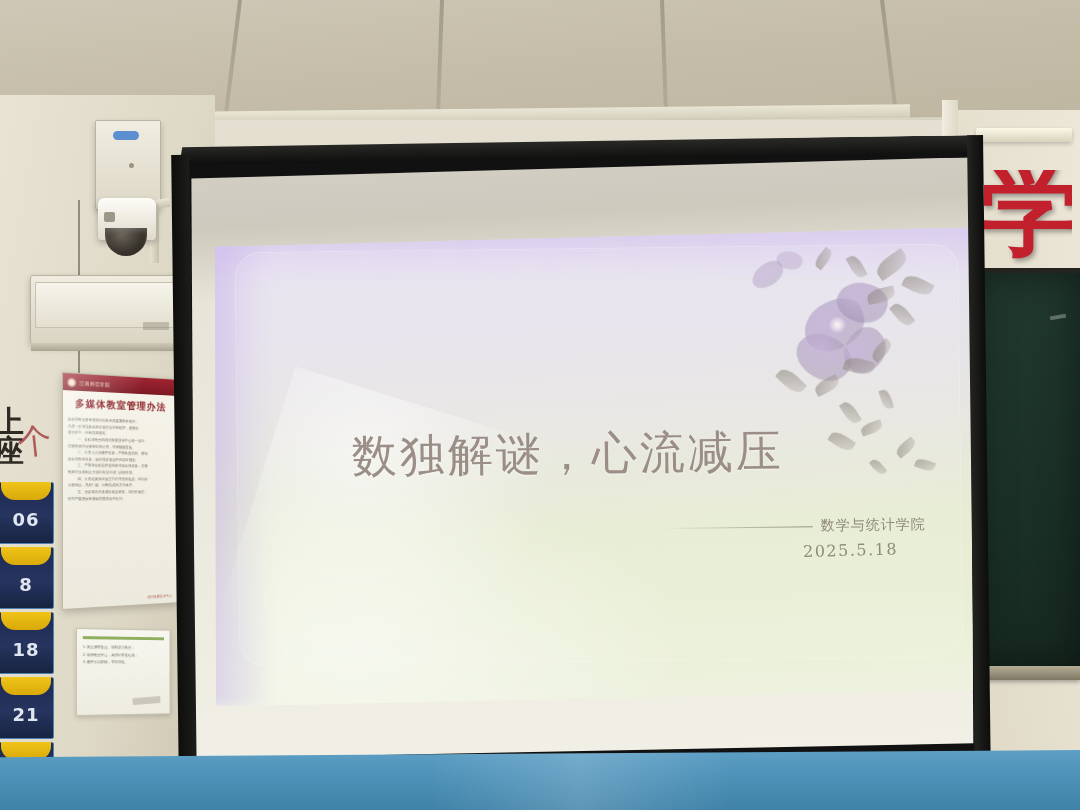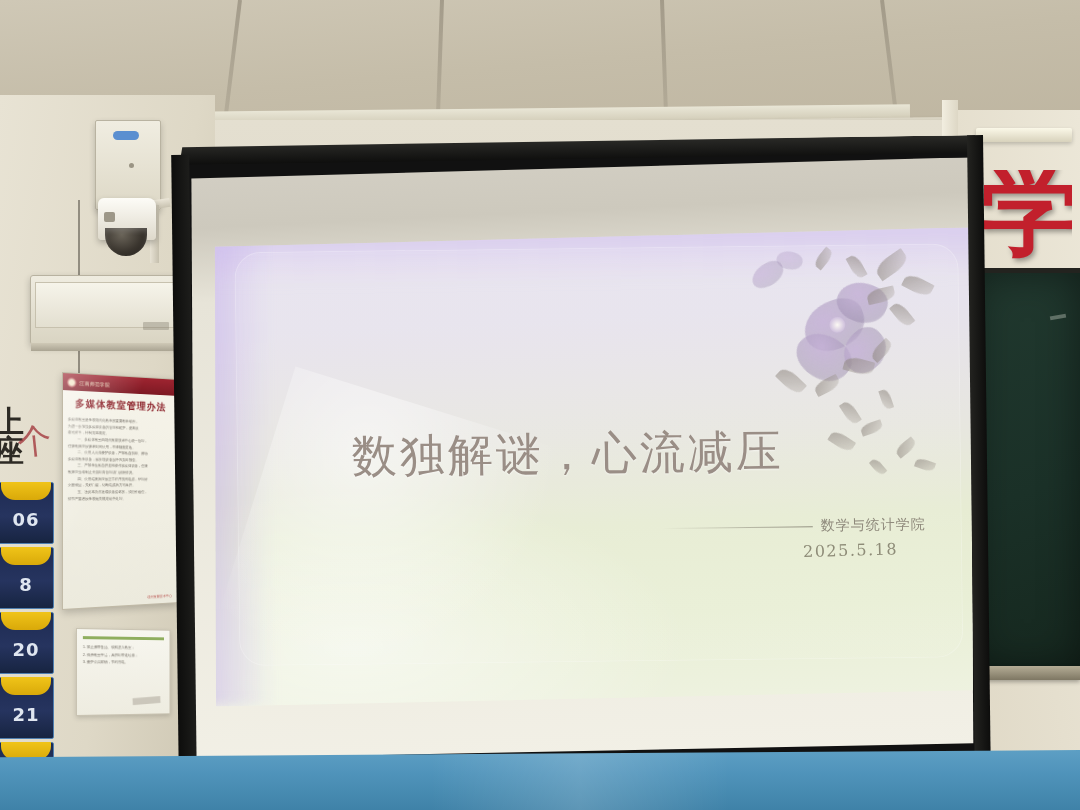--- a/index.html
+++ b/index.html
@@ -441,21 +441,21 @@
     <div class="pocket">
       <div class="pocket-flap"></div>
       <div class="pocket-num">06</div>
     </div>
     <div class="pocket">
       <div class="pocket-flap"></div>
       <div class="pocket-num">8</div>
     </div>
     <div class="pocket">
       <div class="pocket-flap"></div>
-      <div class="pocket-num">20</div>
+      <div class="pocket-num">18</div>
     </div>
     <div class="pocket">
       <div class="pocket-flap"></div>
       <div class="pocket-num">21</div>
     </div>
     <div class="pocket">
       <div class="pocket-flap"></div>
       <div class="pocket-num">30</div>
     </div>
   </div>

